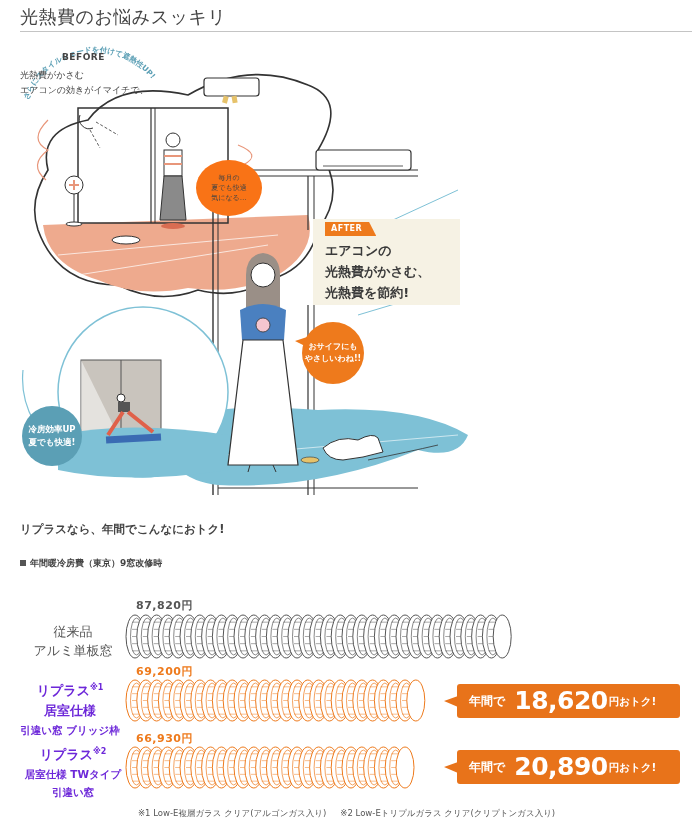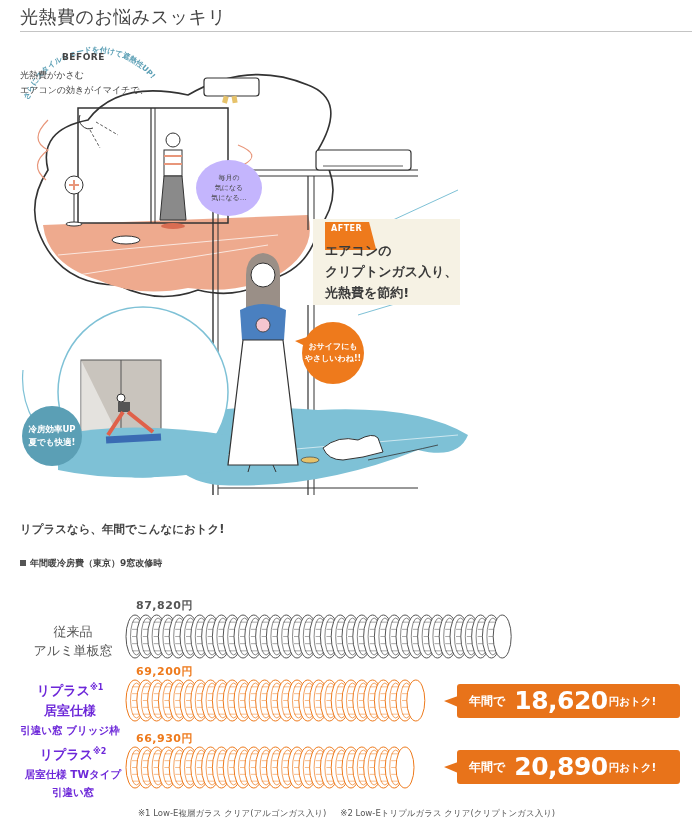--- a/index.html
+++ b/index.html
@@ -9,24 +9,24 @@
   .page-title { position: absolute; left: 20px; top: 5px; font-size: 18px; color: #444; font-weight: normal; letter-spacing: 0.5px; }
   .title-rule { position: absolute; left: 20px; top: 31px; width: 672px; height: 1px; background: #c4c4c4; }
 
   
   .scene { position: absolute; left: 18px; top: 40px; width: 460px; height: 455px; }
   .scene svg { position: absolute; left: 0; top: 0; }
 
   .before-label { position: absolute; left: 20px; top: 52px; font-size: 9px; font-weight: bold; color: #444; letter-spacing: 0.5px; margin-left: 42px; }
   .before-desc { position: absolute; left: 20px; top: 68px; font-size: 9px; line-height: 15px; color: #444; width: 170px; }
 
-  .worry-bubble { position: absolute; left: 196px; top: 160px; width: 66px; height: 56px; border-radius: 50%; background: #c4b5fd; display: flex; align-items: center; justify-content: center; text-align: center; font-size: 7px; line-height: 10px; color: #444; }
+  .worry-bubble { position: absolute; left: 196px; top: 160px; width: 66px; height: 56px; border-radius: 50%; background: #f97316; display: flex; align-items: center; justify-content: center; text-align: center; font-size: 7px; line-height: 10px; color: #444; }
 
   .after-box { position: absolute; left: 313px; top: 219px; width: 147px; height: 86px; background: #f6f2e4; }
-  .after-tag { position: absolute; left: 12px; top: 3px; height: 28px; padding: 0 14px 0 6px; background: #ee7a1c; color: #fff; font-size: 8px; font-weight: bold; line-height: 13px; letter-spacing: 0.5px; clip-path: polygon(0 0, 86% 0, 100% 100%, 0 100%); }
+  .after-tag { position: absolute; left: 12px; top: 3px; height: 14px; padding: 0 14px 0 6px; background: #ee7a1c; color: #fff; font-size: 8px; font-weight: bold; line-height: 13px; letter-spacing: 0.5px; clip-path: polygon(0 0, 86% 0, 100% 100%, 0 100%); }
   .after-text { position: absolute; left: 12px; top: 21px; font-size: 13px; line-height: 21px; font-weight: bold; color: #3a3a3a; width: 140px; }
 
   .wallet-bubble { position: absolute; left: 302px; top: 322px; width: 62px; height: 62px; border-radius: 50%; background: #ee7a1c; color: #fff; font-size: 8px; font-weight: bold; line-height: 12px; text-align: center; display: flex; align-items: center; justify-content: center; }
   .wallet-tail { position: absolute; left: 295px; top: 337px; width: 0; height: 0; border-right: 12px solid #ee7a1c; border-top: 4px solid transparent; border-bottom: 6px solid transparent; }
 
   .cool-badge { position: absolute; left: 22px; top: 406px; width: 60px; height: 60px; border-radius: 50%; background: #5b9fb5; color: #fff; font-size: 8.5px; font-weight: bold; line-height: 13px; display: flex; align-items: center; justify-content: center; text-align: center; }
 
   .arc-text { position: absolute; left: 52px; top: 300px; width: 150px; height: 70px; }
 
   
@@ -155,30 +155,30 @@
 
 <div class="before-label">BEFORE</div>
 <div class="before-desc">
   <div>光熱費がかさむ</div>
   <div>エアコンの効きがイマイチで、</div>
 </div>
 
 <div class="worry-bubble">
   <div>
     <div>毎月の</div>
-    <div>気になる</div>
+    <div>夏でも快適</div>
     <div>気になる…</div>
   </div>
 </div>
 
 <div class="after-box">
   <div class="after-tag">AFTER</div>
   <div class="after-text">
     <div>エアコンの</div>
-    <div>クリプトンガス入り、</div>
+    <div>光熱費がかさむ、</div>
     <div>光熱費を節約!</div>
   </div>
 </div>
 
 <div class="wallet-tail"></div>
 <div class="wallet-bubble">
   <div>
     <div>おサイフにも</div>
     <div>やさしいわね!!</div>
   </div>

